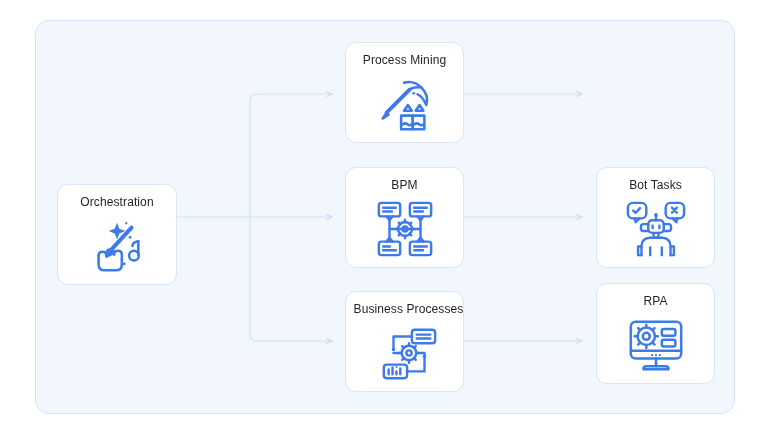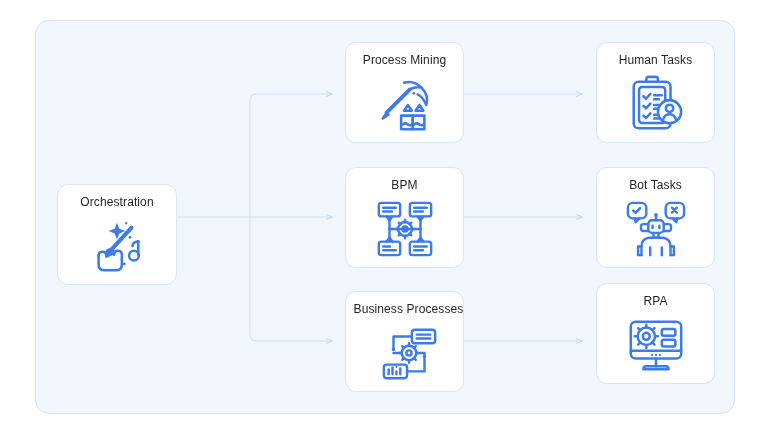--- a/index.html
+++ b/index.html
@@ -208,43 +208,20 @@
 
         <path d="M35,15 L16,15 L16,27"></path>
         <path d="M24,32 L16,32"></path>
         <path d="M40,32 L48,32 L48,51 L30,51"></path>
         <circle cx="16" cy="28.5" r="1.8" fill="#3d7aea" stroke="none"></circle>
         <circle cx="48" cy="35.5" r="1.8" fill="#3d7aea" stroke="none"></circle>
       </svg>
     </div>
   </div>
 
-  <div class="card" style="left:596px; top:42px; width:119px; height:101px;">
-    <div class="card-label">Human Tasks</div>
-    <div class="card-icon">
-      <svg viewBox="0 0 64 64" fill="none" stroke="#3d7aea" stroke-width="2.6" stroke-linecap="round" stroke-linejoin="round">
-
-        <rect x="9" y="9" width="38" height="48" rx="5"></rect>
-        <rect x="14.5" y="14.5" width="27" height="37" rx="3"></rect>
-
-        <path d="M22,9 l0,-2.5 q0,-2.5 2.5,-2.5 l7,0 q2.5,0 2.5,2.5 l0,2.5"></path>
-
-        <path d="M19,24 l2.6,2.6 l4.6,-5"></path>
-        <path d="M19,34 l2.6,2.6 l4.6,-5"></path>
-        <path d="M19,44 l2.6,2.6 l4.6,-5"></path>
-        <path d="M30,23 l8,0 M30,27 l5,0"></path>
-        <path d="M30,33 l8,0 M30,37 l5,0"></path>
-        <path d="M30,43 l8,0 M30,47 l5,0"></path>
-
-        <circle cx="46" cy="40" r="12" fill="#ffffff"></circle>
-        <circle cx="46" cy="36.5" r="3.8"></circle>
-        <path d="M39.5,47.5 q1.8,-5 6.5,-5 q4.7,0 6.5,5"></path>
-      </svg>
-    </div>
-  </div>
 
   <div class="card" style="left:596px; top:167px; width:119px; height:101px;">
     <div class="card-label">Bot Tasks</div>
     <div class="card-icon">
       <svg viewBox="0 0 64 64" fill="none" stroke="#3d7aea" stroke-width="2.5" stroke-linecap="round" stroke-linejoin="round">
 
         <rect x="3" y="5" width="19" height="16" rx="5"></rect>
         <path d="M10,21 l1,4 l4,-4"></path>
         <path d="M8.5,13 l2.4,2.4 l4.6,-5"></path>
 

